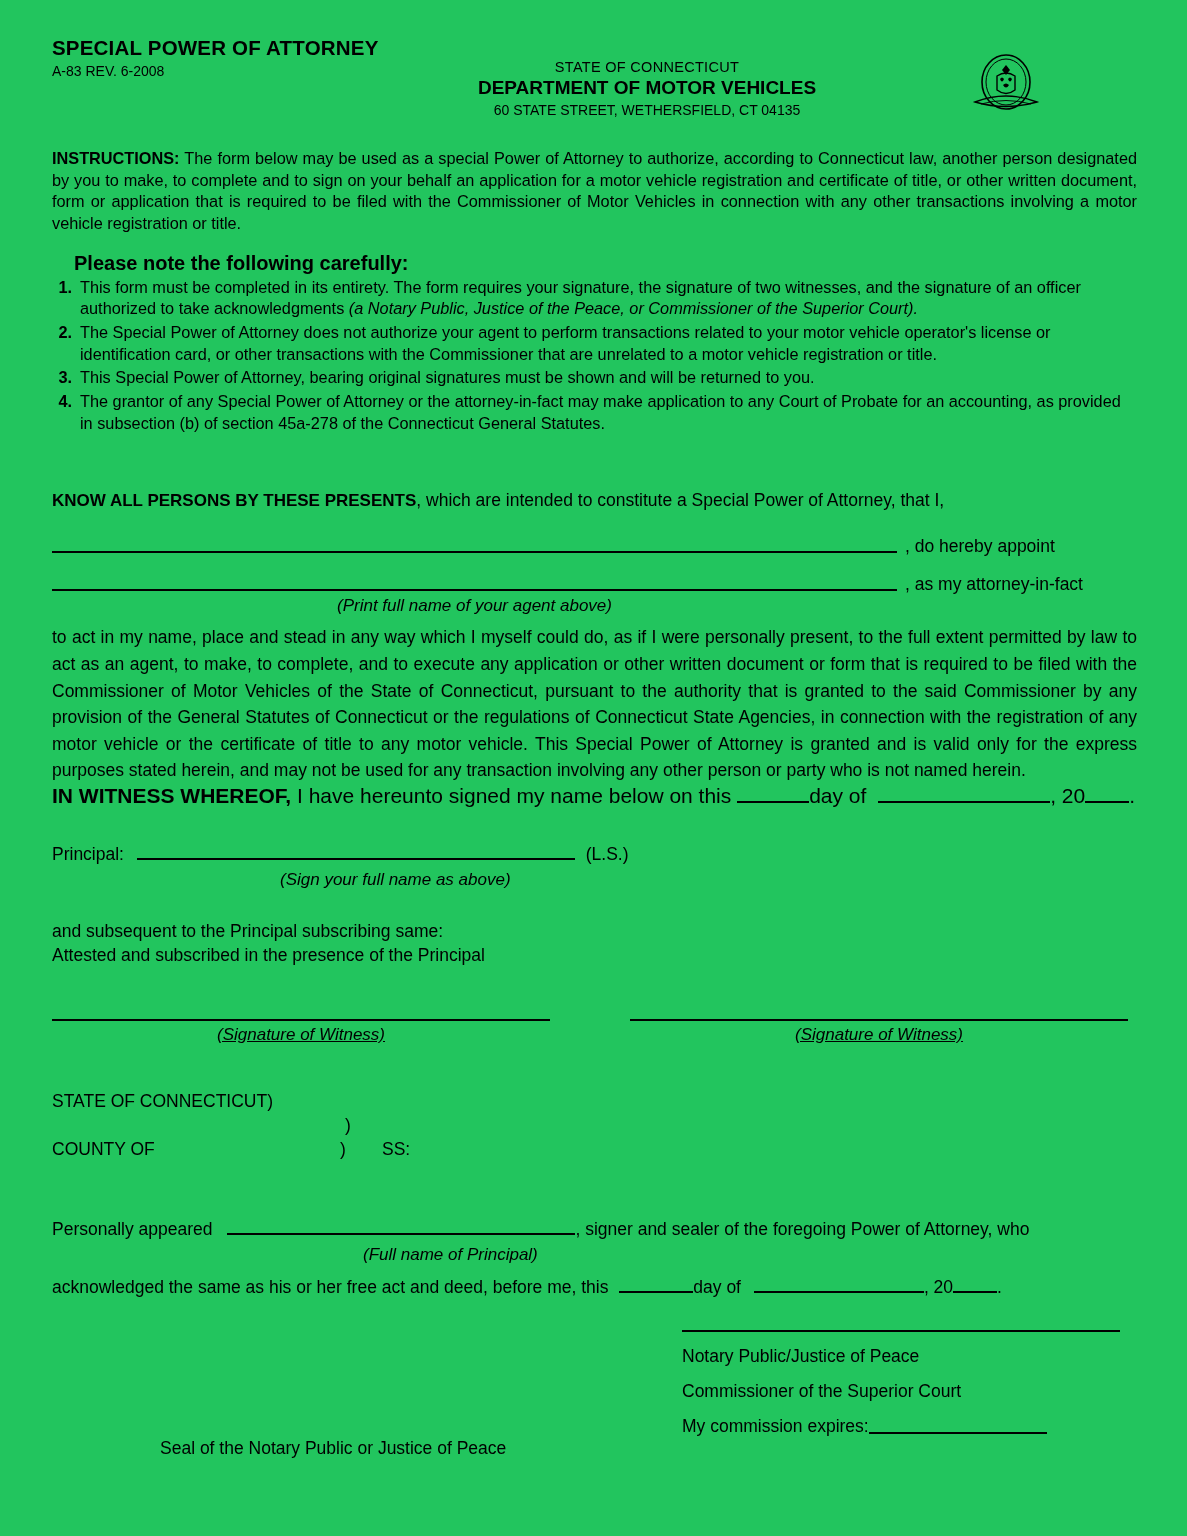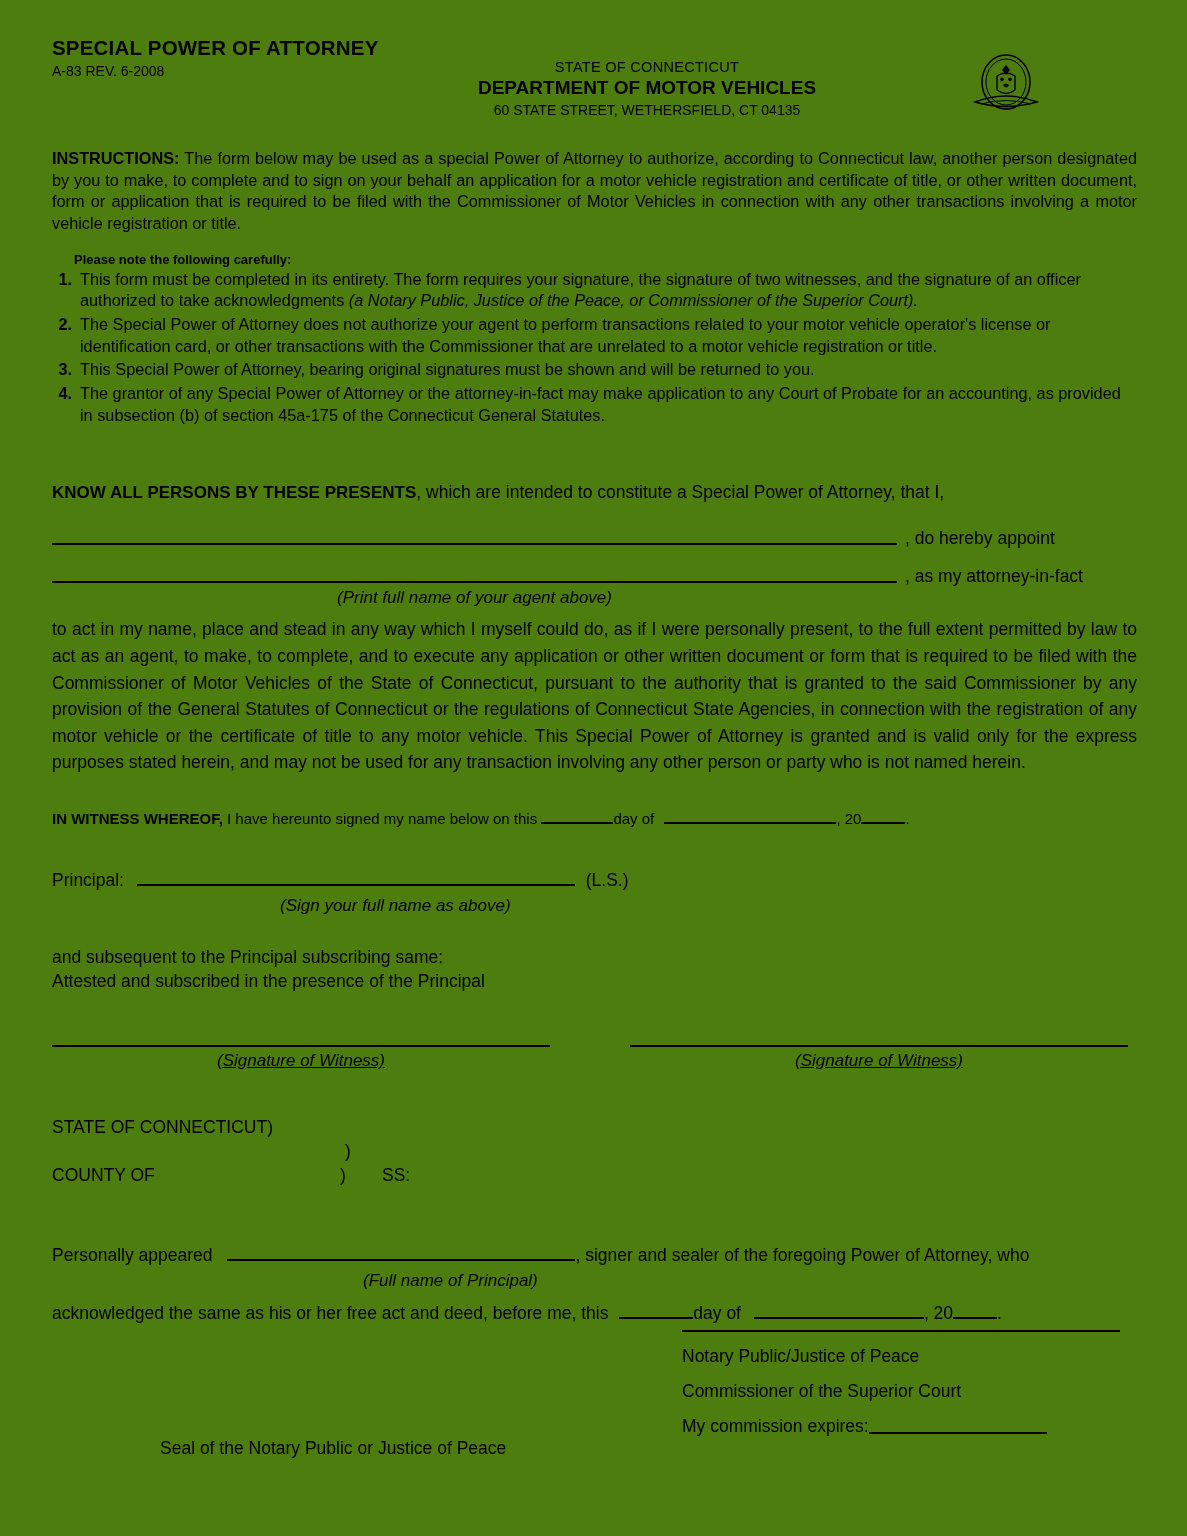--- a/index.html
+++ b/index.html
@@ -9,21 +9,21 @@
   }
   body {
     font-family: "Liberation Sans", sans-serif;
     color: #000000;
   }
   .page {
     position: relative;
     width: 1187px;
     height: 1536px;
     margin: 0 auto;
-    background: #4d7c0f;
+    background: #22c55e;
     overflow: hidden;
   }
   .inner {
     position: absolute;
     left: 52px;
     top: 36px;
     width: 1085px;
   }
 
   
@@ -65,21 +65,21 @@
     margin-top: 22px;
     font-size: 16.3px;
     line-height: 1.33;
     text-align: justify;
   }
   .instructions b { font-weight: bold; }
 
   .please-note {
     margin-top: 17px;
     margin-left: 22px;
-    font-size: 13px;
+    font-size: 20px;
     font-weight: bold;
   }
   ol.notes {
     margin: 2px 0 0 0;
     padding: 0;
     list-style: none;
     font-size: 16.3px;
     line-height: 1.33;
   }
   ol.notes li {
@@ -128,22 +128,21 @@
   }
 
   .para {
     margin-top: 8px;
     font-size: 17.5px;
     line-height: 1.52;
     text-align: justify;
   }
 
   .witness-line {
-    margin-top: 34px;
-    font-size: 15px;
+    font-size: 21px;
     position: relative;
     height: 26px;
   }
   .witness-line b { font-weight: bold; }
   .u-blank {
     display: inline-block;
     border-bottom: 2px solid #000;
     vertical-align: baseline;
   }
 
@@ -292,21 +291,21 @@
       <li>
         <span class="num">1.</span><span>This form must be completed in its entirety.  The form requires your signature, the signature of two witnesses, and the signature of an officer authorized to take acknowledgments </span><span class="ital">(a Notary Public, Justice of the Peace, or Commissioner of the Superior Court).</span>
       </li>
       <li>
         <span class="num">2.</span><span>The Special Power of Attorney does not authorize your agent to perform transactions related to your motor vehicle operator's license or identification card, or other transactions with the Commissioner that are unrelated to a motor vehicle registration or title.</span>
       </li>
       <li>
         <span class="num">3.</span><span>This Special Power of Attorney, bearing original signatures must be shown and will be returned to you.</span>
       </li>
       <li>
-        <span class="num">4.</span><span>The grantor of any Special Power of Attorney or the attorney-in-fact may make application to any Court of Probate for an accounting, as provided in subsection (b) of section 45a-175 of the Connecticut General Statutes.</span>
+        <span class="num">4.</span><span>The grantor of any Special Power of Attorney or the attorney-in-fact may make application to any Court of Probate for an accounting, as provided in subsection (b) of section 45a-278 of the Connecticut General Statutes.</span>
       </li>
     </ol>
 
     <div class="know">
       <b>KNOW ALL PERSONS BY THESE PRESENTS</b><span>, which are intended to constitute a Special Power of Attorney, that I,</span>
     </div>
 
     <div class="fill-row">
       <div class="fill-line" style="width:845px;"></div>
       <div class="fill-tail" style="left:853px;">, do hereby appoint</div>

